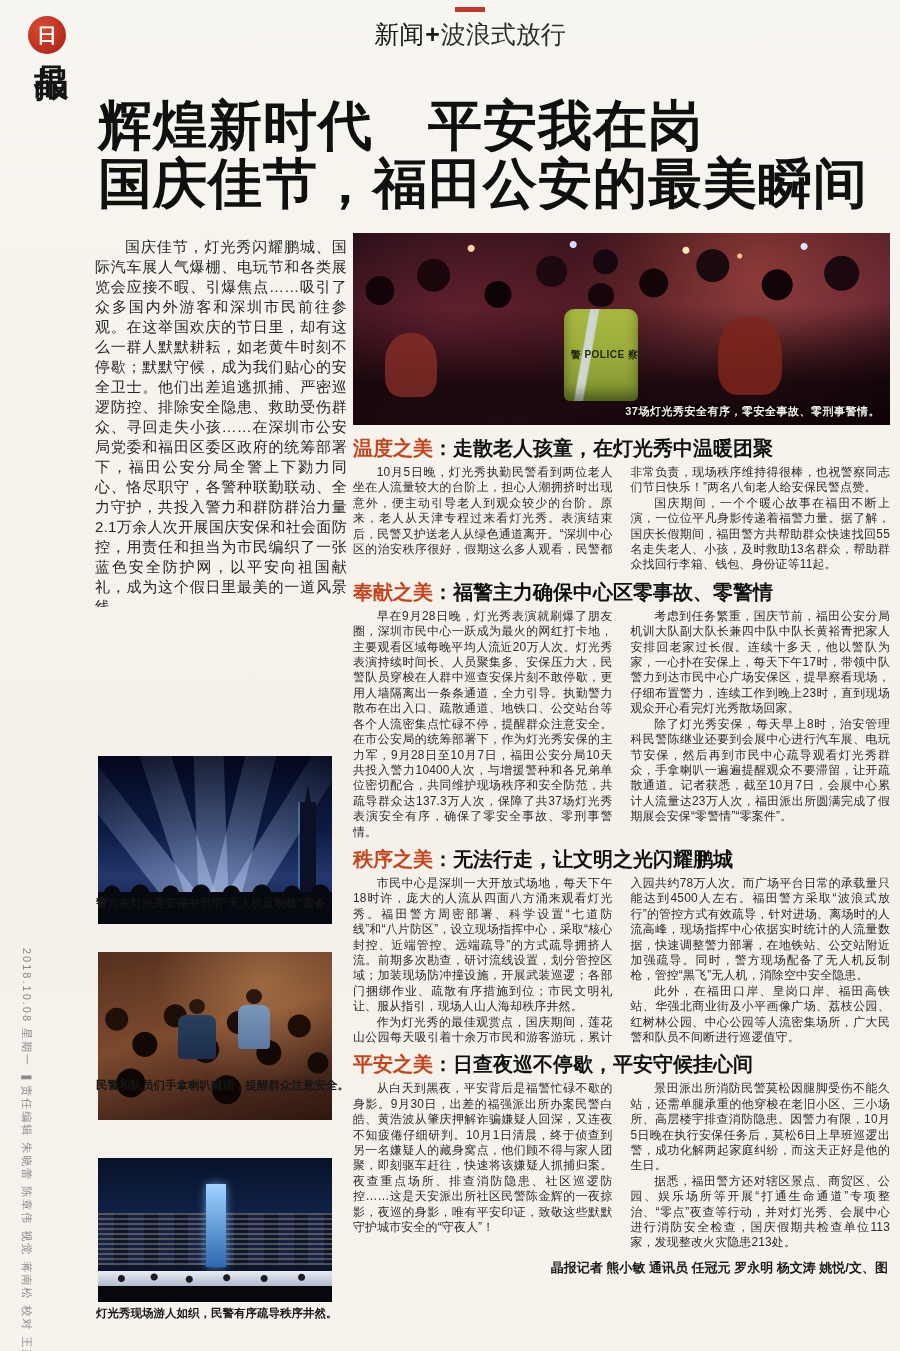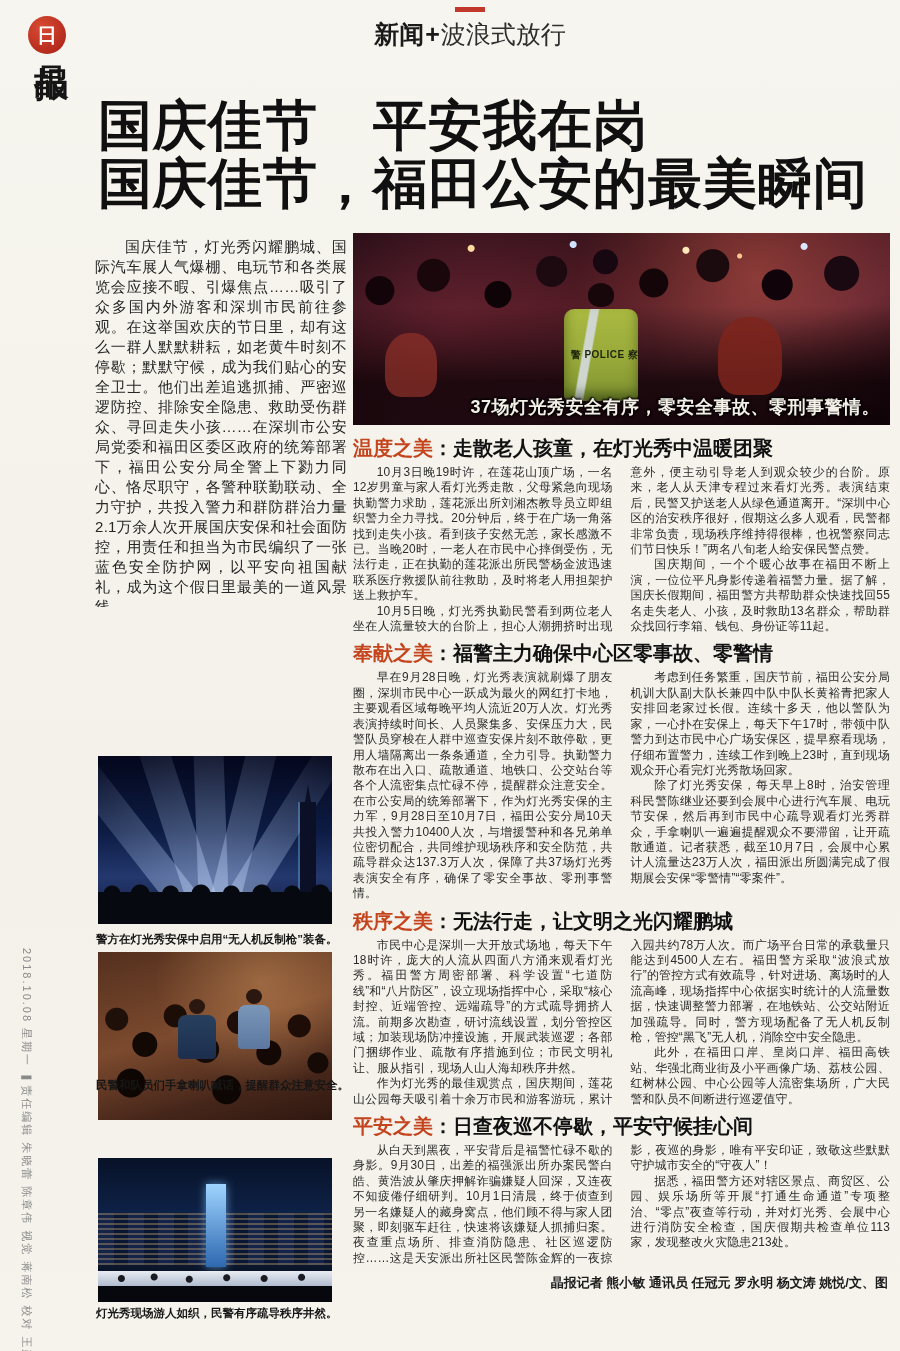--- a/index.html
+++ b/index.html
@@ -20,21 +20,21 @@
   .mast-name {
     position:absolute; left:22px; top:30px; writing-mode:vertical-rl;
     font-size:34px; font-weight:900; color:#151515; letter-spacing:2px; line-height:1;
     font-family:"Liberation Serif",serif;
   }
   
   .page-head { position:absolute; left:60px; right:20px; top:6px; text-align:center; }
   .page-num { font-family:"Liberation Serif",serif; font-size:30px; color:#1a1a1a; letter-spacing:1px; }
   .page-num-rule { width:30px; height:5px; background:#c0392b; margin:1px auto 6px auto; }
   .section-title { font-size:25px; color:#1a1a1a; }
-  .st-bold { font-weight:700; }
+  .st-bold { font-weight:400; }
   .st-plus { font-weight:900; padding:0 1px; }
   .st-light { font-weight:400; color:#2e2e2e; }
   
   .headline { position:absolute; left:98px; top:96px; width:790px; }
   .hl-line { display:block; font-size:54px; line-height:1.08; font-weight:900; color:#101010;
              letter-spacing:1px; white-space:nowrap; }
   
   .intro {
     position:absolute; left:95px; top:237px; width:252px; height:370px;
     font-size:15px; line-height:20px; text-align:justify; text-indent:2em; color:#262626;
@@ -79,21 +79,21 @@
   .mp-head { width:26px; height:24px; border-radius:50% 50% 45% 45%; background:#17070b; margin:0 auto 2px auto; }
   .mp-vest { position:relative; width:74px; height:92px; margin:0 auto; border-radius:10px 10px 6px 6px;
     background:
       linear-gradient(100deg, transparent 28%, #cfd6cf 30% 38%, transparent 40%),
       linear-gradient(180deg,#aab941 0%,#98a93a 55%,#7e9230 100%);
     box-shadow:inset 0 -8px 12px rgba(20,30,5,.45);
     display:flex; align-items:center; justify-content:flex-end;
   }
   .mp-vest-text { font-size:10px; font-weight:bold; color:#1d260c; letter-spacing:.5px; white-space:nowrap; }
   .photo-overlay-caption {
-    position:absolute; right:10px; bottom:6px; font-size:18px; font-weight:bold; color:#f4f0e8;
+    position:absolute; right:10px; bottom:6px; font-size:11px; font-weight:bold; color:#f4f0e8;
     text-shadow:0 0 3px #000, 1px 1px 2px #000, -1px -1px 2px #000; letter-spacing:.5px;
   }
   
   .news-section { margin-bottom:5px; }
   .sec-head { font-size:20px; line-height:1.15; margin:8px 0 5px 0; font-weight:800; color:#111; }
   .sec-tag { color:#c4451d; font-weight:900; }
   .sec-colon { color:#111; }
   .sec-body {
     column-count:2; column-gap:18px;
     font-size:11.9px; line-height:15.4px; text-align:justify; color:#2b2b2b; letter-spacing:.2px;
@@ -125,21 +125,21 @@
       radial-gradient(circle at 18% 100%, #070910 9px, transparent 10px),
       radial-gradient(circle at 31% 100%, #070910 8px, transparent 9px),
       radial-gradient(circle at 44% 100%, #070910 9px, transparent 10px),
       radial-gradient(circle at 57% 100%, #070910 8px, transparent 9px),
       radial-gradient(circle at 70% 100%, #070910 9px, transparent 10px),
       radial-gradient(circle at 83% 100%, #070910 8px, transparent 9px),
       radial-gradient(circle at 95% 100%, #070910 9px, transparent 10px);
   }
   .p1-vis { position:absolute; bottom:14px; width:7px; height:10px; background:#b9c83f; border-radius:2px; }
   .v1{ left:58px; } .v2{ left:132px; }
-  .cap1 { top:932px; }
+  .cap1 { top:896px; }
   
   .p2 { top:952px; height:168px;
     background:
       radial-gradient(circle at 70% 18%, rgba(255,190,120,.3), transparent 50%),
       linear-gradient(165deg,#54301e 0%,#7c4a2e 45%,#46261a 78%,#2e1710 100%); }
   .p2-crowd { position:absolute; inset:0;
     background-image:
       radial-gradient(circle at 8% 40%, #20100a 11px, transparent 12px),
       radial-gradient(circle at 20% 55%, #120804 12px, transparent 13px),
       radial-gradient(circle at 33% 38%, #1c0d06 11px, transparent 12px),
@@ -203,21 +203,21 @@
   </div>
 
   <header class="page-head">
     <div class="page-num-rule"></div>
     <div class="section-title">
       <span class="st-bold">新闻</span><span class="st-plus">+</span><span class="st-light">波浪式放行</span>
     </div>
   </header>
 
   <h1 class="headline">
-    <span class="hl-line">国庆佳节　平安我在岗</span>
+    <span class="hl-line">辉煌新时代　平安我在岗</span>
     <span class="hl-line">国庆佳节，福田公安的最美瞬间</span>
   </h1>
 
   <article class="intro">国庆佳节，灯光秀闪耀鹏城、国际汽车展人气爆棚、电玩节和各类展览会应接不暇、引爆焦点……吸引了众多国内外游客和深圳市民前往参观。在这举国欢庆的节日里，却有这么一群人默默耕耘，如老黄牛时刻不停歇；默默守候，成为我们贴心的安全卫士。他们出差追逃抓捕、严密巡逻防控、排除安全隐患、救助受伤群众、寻回走失小孩……在深圳市公安局党委和福田区委区政府的统筹部署下，福田公安分局全警上下勠力同心、恪尽职守，各警种联勤联动、全力守护，共投入警力和群防群治力量2.1万余人次开展国庆安保和社会面防控，用责任和担当为市民编织了一张蓝色安全防护网，以平安向祖国献礼，成为这个假日里最美的一道风景线。</article>
 
   <section class="right-col">
 
     <figure class="main-photo">
       <div class="mp-crowd"></div>
       <div class="mp-phones"></div>
@@ -230,21 +230,20 @@
         </div>
       </div>
       <figcaption class="photo-overlay-caption">37场灯光秀安全有序，零安全事故、零刑事警情。</figcaption>
     </figure>
 
     <div class="news-section">
       <h2 class="sec-head">
         <span class="sec-tag">温度之美</span><span class="sec-colon">：</span><span class="sec-title-text">走散老人孩童，在灯光秀中温暖团聚</span>
       </h2>
       <div class="sec-body">
-        <p>10月3日晚19时许，在莲花山顶广场，一名12岁男童与家人看灯光秀走散，父母紧急向现场执勤警力求助，莲花派出所刘湘杰教导员立即组织警力全力寻找。20分钟后，终于在广场一角落找到走失小孩。看到孩子安然无恙，家长感激不已。当晚20时，一老人在市民中心摔倒受伤，无法行走，正在执勤的莲花派出所民警杨金波迅速联系医疗救援队前往救助，及时将老人用担架护送上救护车。</p>
         <p>10月5日晚，灯光秀执勤民警看到两位老人坐在人流量较大的台阶上，担心人潮拥挤时出现意外，便主动引导老人到观众较少的台阶。原来，老人从天津专程过来看灯光秀。表演结束后，民警又护送老人从绿色通道离开。“深圳中心区的治安秩序很好，假期这么多人观看，民警都非常负责，现场秩序维持得很棒，也祝警察同志们节日快乐！”两名八旬老人给安保民警点赞。</p>
         <p>国庆期间，一个个暖心故事在福田不断上演，一位位平凡身影传递着福警力量。据了解，国庆长假期间，福田警方共帮助群众快速找回55名走失老人、小孩，及时救助13名群众，帮助群众找回行李箱、钱包、身份证等11起。</p>
       </div>
     </div>
 
     <div class="news-section">
       <h2 class="sec-head">
         <span class="sec-tag">奉献之美</span><span class="sec-colon">：</span><span class="sec-title-text">福警主力确保中心区零事故、零警情</span>
       </h2>
       <div class="sec-body">
@@ -264,20 +263,21 @@
         <p>此外，在福田口岸、皇岗口岸、福田高铁站、华强北商业街及小平画像广场、荔枝公园、红树林公园、中心公园等人流密集场所，广大民警和队员不间断进行巡逻值守。</p>
       </div>
     </div>
 
     <div class="news-section">
       <h2 class="sec-head">
         <span class="sec-tag">平安之美</span><span class="sec-colon">：</span><span class="sec-title-text">日查夜巡不停歇，平安守候挂心间</span>
       </h2>
       <div class="sec-body">
         <p>从白天到黑夜，平安背后是福警忙碌不歇的身影。9月30日，出差的福强派出所办案民警白皓、黄浩波从肇庆押解诈骗嫌疑人回深，又连夜不知疲倦仔细研判。10月1日清晨，终于侦查到另一名嫌疑人的藏身窝点，他们顾不得与家人团聚，即刻驱车赶往，快速将该嫌疑人抓捕归案。夜查重点场所、排查消防隐患、社区巡逻防控……这是天安派出所社区民警陈金辉的一夜掠影，夜巡的身影，唯有平安印证，致敬这些默默守护城市安全的“守夜人”！</p>
+        <p>景田派出所消防民警莫松因腿脚受伤不能久站，还需单腿承重的他穿梭在老旧小区、三小场所、高层楼宇排查消防隐患。因警力有限，10月5日晚在执行安保任务后，莫松6日上早班巡逻出警，成功化解两起家庭纠纷，而这天正好是他的生日。</p>
         <p>据悉，福田警方还对辖区景点、商贸区、公园、娱乐场所等开展“打通生命通道”专项整治、“零点”夜查等行动，并对灯光秀、会展中心进行消防安全检查，国庆假期共检查单位113家，发现整改火灾隐患213处。</p>
       </div>
     </div>
 
     <div class="credits">晶报记者 熊小敏 通讯员 任冠元 罗永明 杨文涛 姚悦/文、图</div>
   </section>
 
   <figure class="side-photo p1">
     <div class="beam b1"></div>
     <div class="beam b2"></div>

